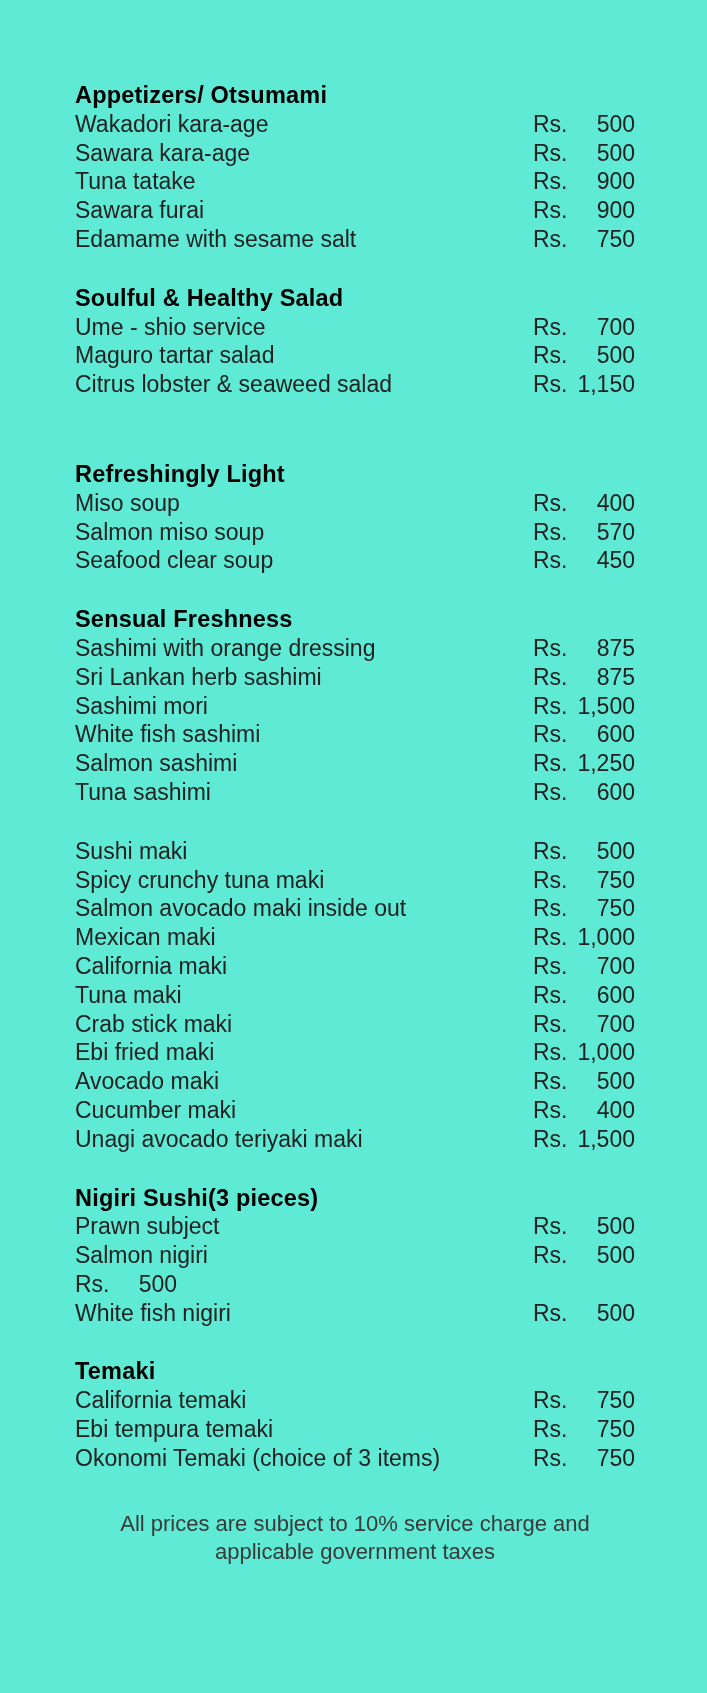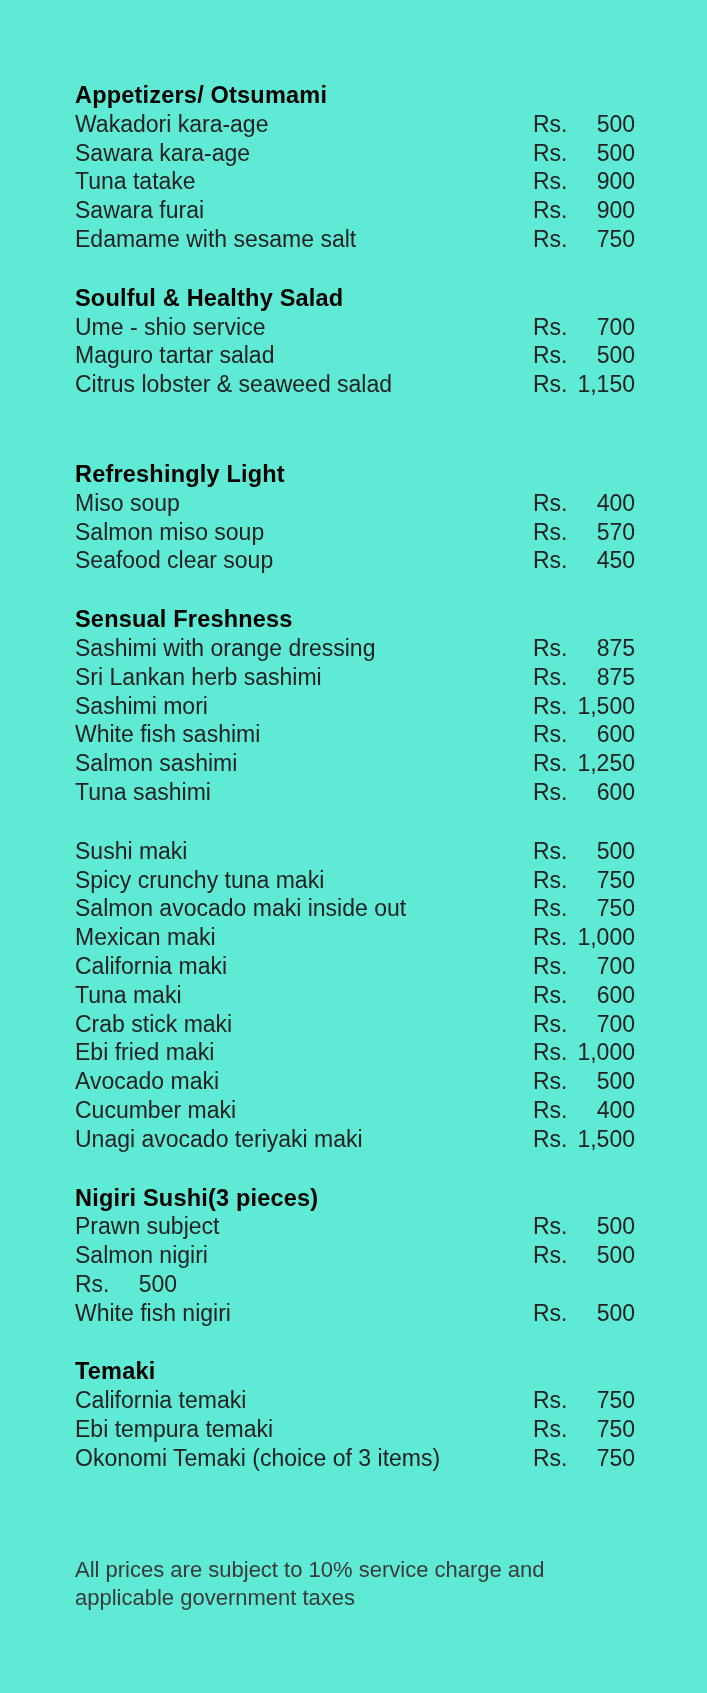--- a/index.html
+++ b/index.html
@@ -41,21 +41,22 @@
     white-space: nowrap;
   }
   .item-price {
     flex: 0 0 102px;
     display: flex;
     justify-content: space-between;
     white-space: nowrap;
   }
   .price-value { text-align: right; }
   .footer-note {
-    margin-top: 83px;
+    margin-top: 37px;
+    text-align: center;
     font-size: 22px;
     line-height: 28px;
     color: #3a3a3a;
   }
 </style>
 </head>
 <body>
 
 <div class="page">
   <main class="menu">

